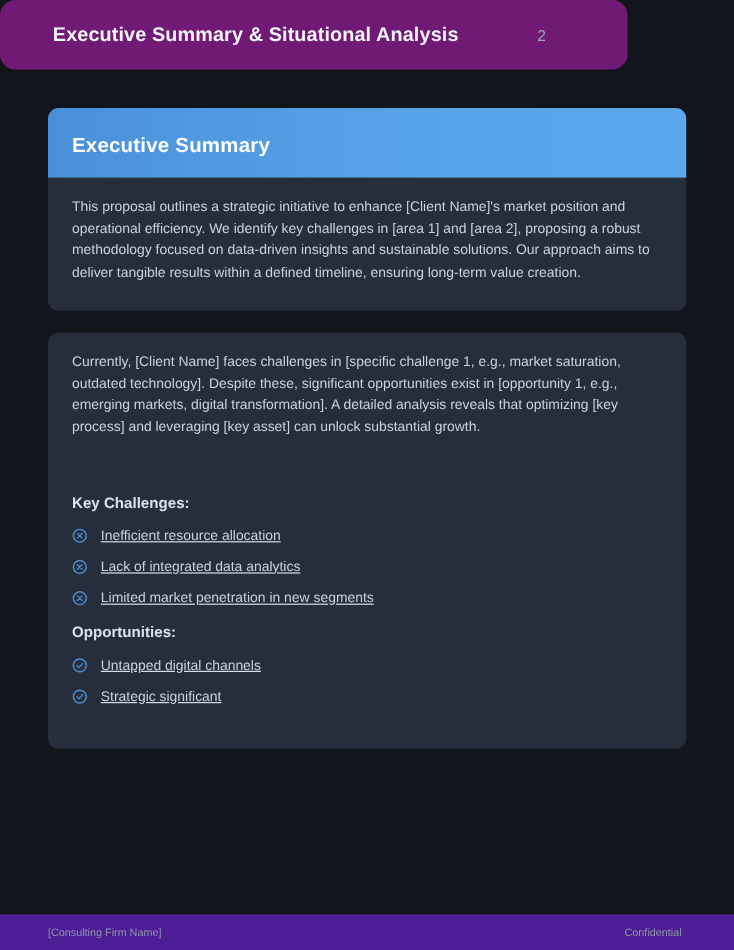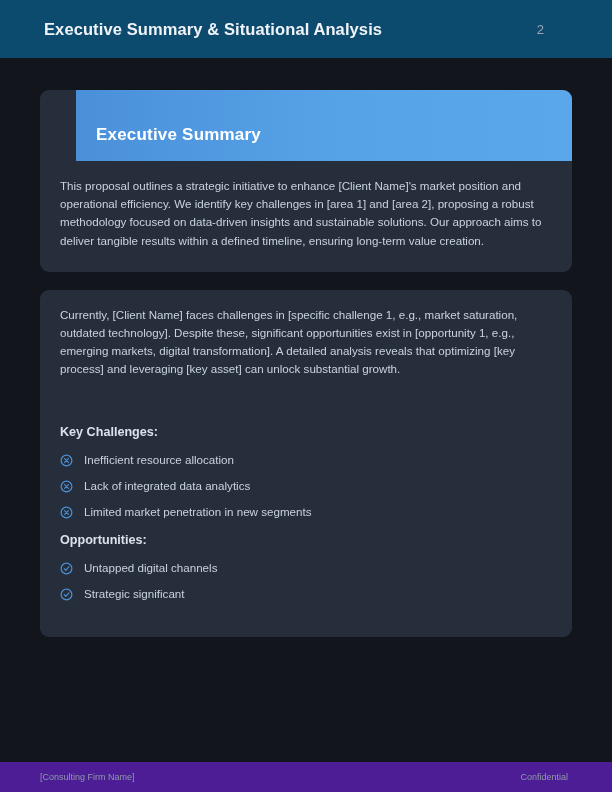--- a/index.html
+++ b/index.html
@@ -14,27 +14,28 @@
     font-family: "Liberation Sans", sans-serif;
     color: #d8dee9;
     overflow: hidden;
     position: relative;
   }
 
   
   .topbar {
     position: absolute;
     top: 0; left: 0;
-    width: 612px;
+    width: 523px;
     height: 58px;
-    background: #0c4a6e;
+    background: #701a75;
     display: flex;
     align-items: center;
     box-sizing: border-box;
     padding: 0 44px 0 44px;
+    border-radius: 13px;
   }
   .topbar-title {
     font-size: 16.5px;
     font-weight: bold;
     color: #f0f3f7;
     letter-spacing: .1px;
     flex: 1 1 auto;
     white-space: nowrap;
   }
   .topbar-page {
@@ -55,22 +56,21 @@
   }
 
   .card {
     background: #272e3b;
     border-radius: 9px;
     overflow: hidden;
     margin-bottom: 18px;
   }
 
   .card-head {
-    padding: 35px 20px 16px 20px;
-    margin-left: 36px;
+    padding: 22px 20px 16px 20px;
   }
   .card-head.accent {
     background: linear-gradient(90deg, #4a90d9 0%, #57a3e8 55%, #5aa7ec 100%);
   }
   .card-head.plain {
     background: #272e3b;
   }
   .card-head-title {
     font-size: 17px;
     font-weight: bold;
@@ -97,20 +97,21 @@
     font-weight: bold;
     color: #dbe2ec;
     margin: 0 0 14px 0;
   }
   .subhead.second { margin-top: 4px; }
 
   .bullet-list {
     list-style: none;
     margin: 0 0 14px 0;
     padding: 0;
+    text-decoration: underline;
   }
   .bullet-item {
     display: flex;
     align-items: center;
     margin-bottom: 12px;
   }
   .bullet-item:last-child { margin-bottom: 0; }
   .bullet-icon {
     flex: 0 0 auto;
     width: 13px;

